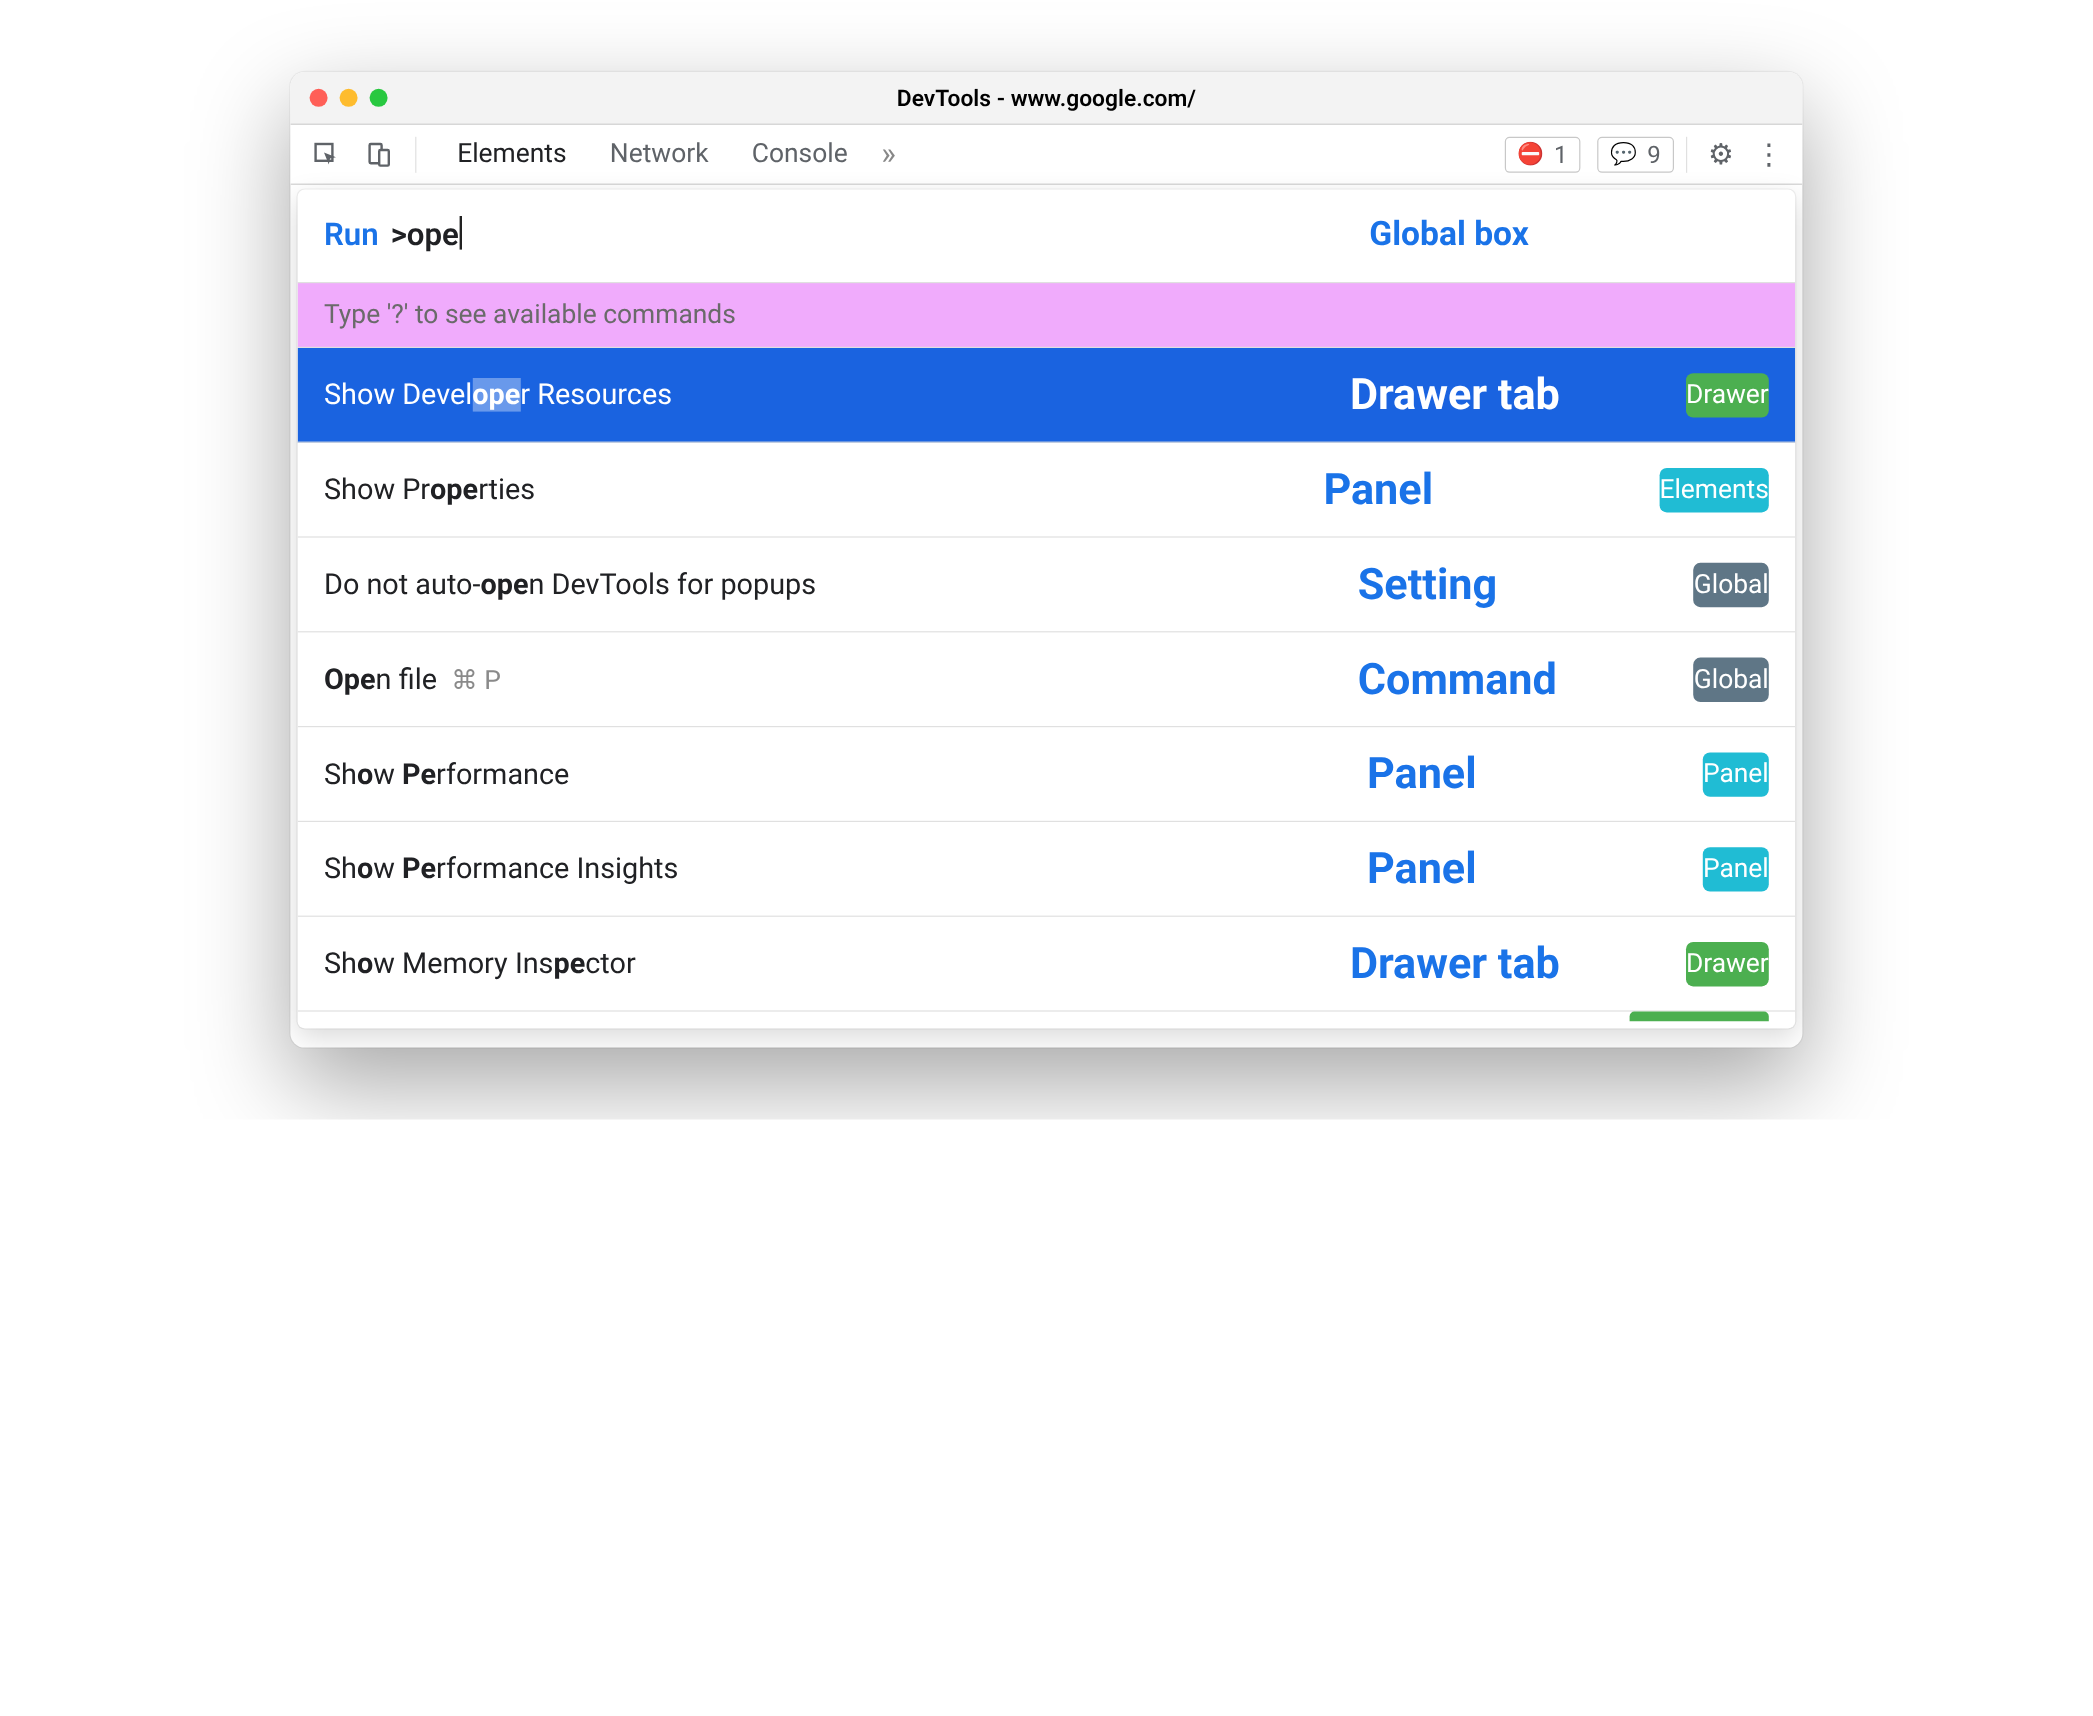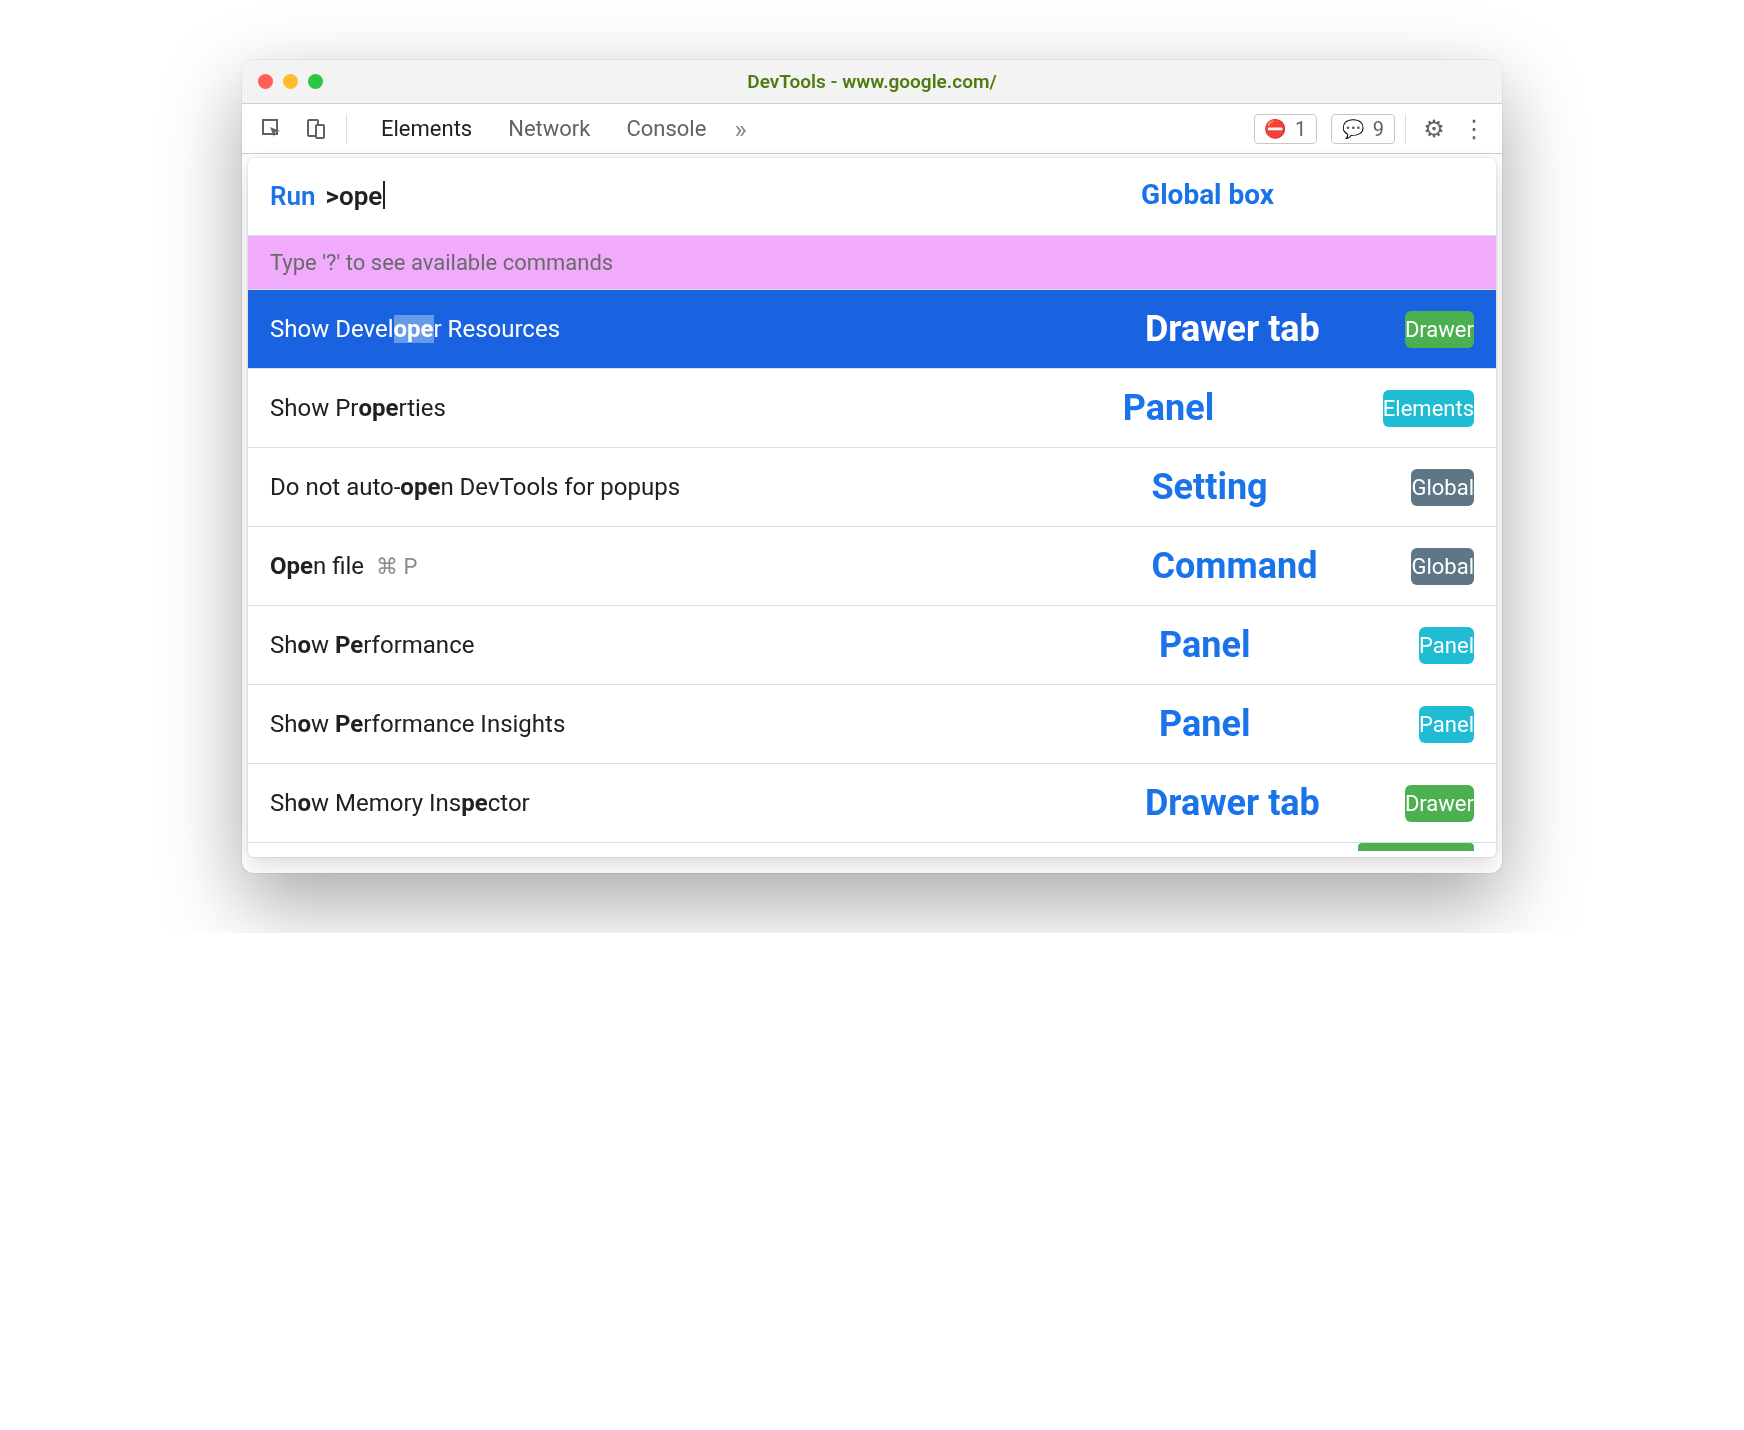--- a/index.html
+++ b/index.html
@@ -45,21 +45,21 @@
   .dot { width: 15px; height: 15px; border-radius: 50%; }
   .dot.red { background: #ff5f57; }
   .dot.yellow { background: #febc2e; }
   .dot.green { background: #28c840; }
   .title {
     position: absolute;
     left: 0; right: 0;
     text-align: center;
     font-size: 19px;
     font-weight: 600;
-    color: #4d7c0f;
+    color: #000000;
     pointer-events: none;
   }
   .toolbar {
     display: flex;
     align-items: center;
     height: 50px;
     padding: 0 10px;
     gap: 4px;
     border-bottom: 1px solid var(--border);
     font-size: 22px;
@@ -116,20 +116,21 @@
     border-bottom: 1px solid var(--soft-border);
   }
   .list { }
   .item {
     display: grid;
     grid-template-columns: 1fr auto auto;
     align-items: center;
     padding: 18px 22px;
     font-size: 24px;
     border-bottom: 1px solid var(--soft-border);
+    gap: 20px;
   }
   .item .label { color: var(--text); }
   .item .label b { font-weight: 700; }
   .item .label .hl { background: rgba(255,255,255,0.35); }
   .item .ann { color: var(--blue); font-weight: 700; font-size: 36px; justify-self: start; min-width: 260px; }
   .item .badge {
     color: #fff; border-radius: 6px; padding: 6px 0; font-size: 22px;
     justify-self: end;
     text-align: right;
   }

